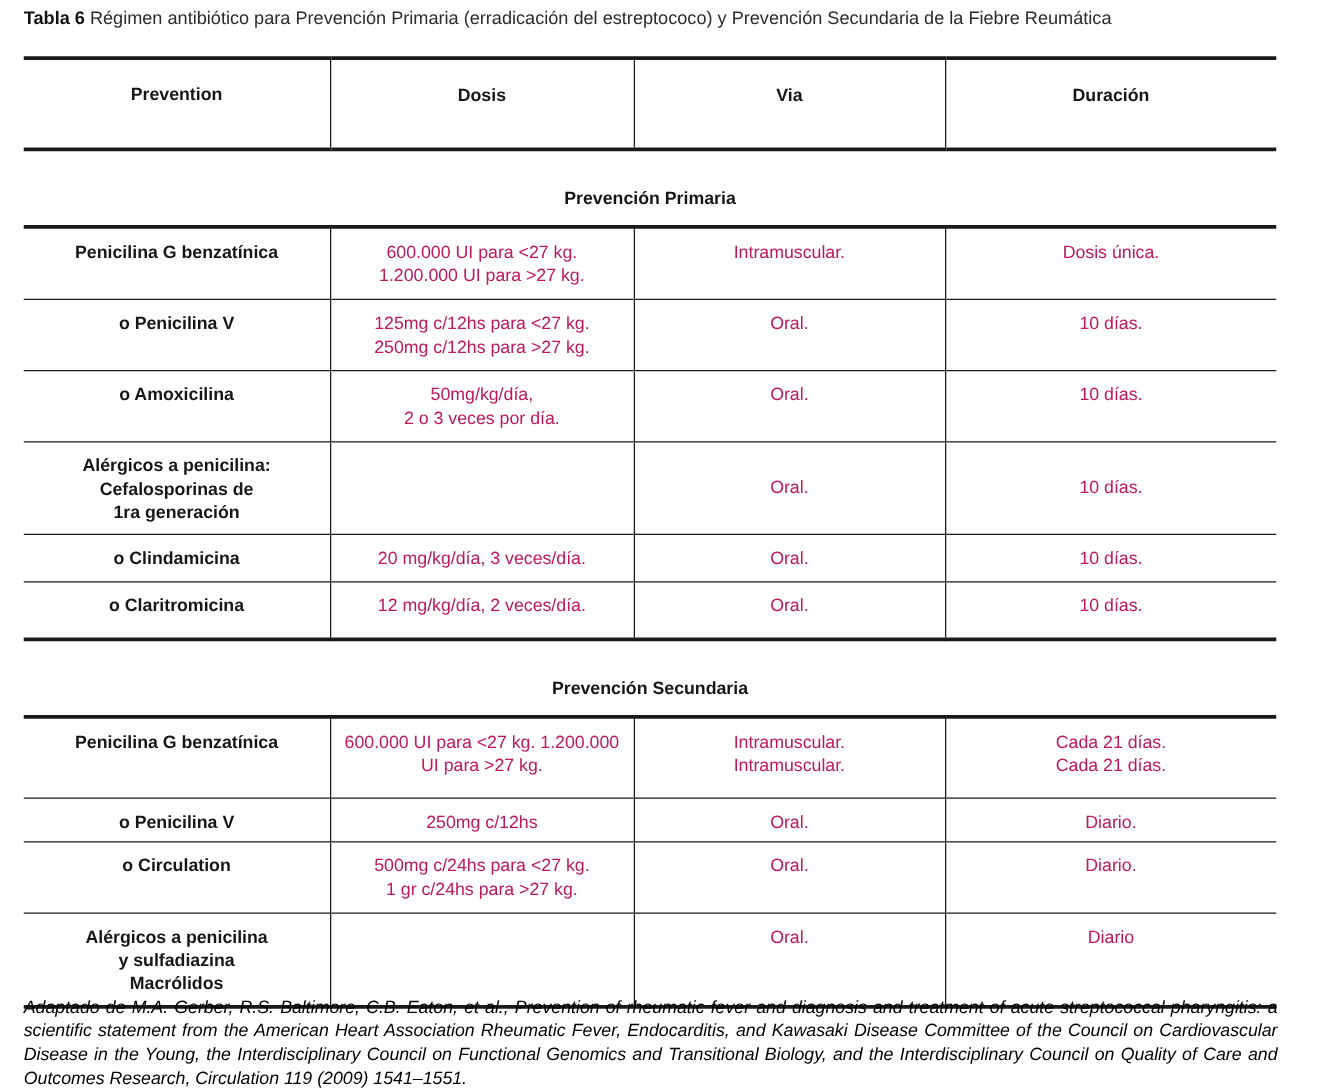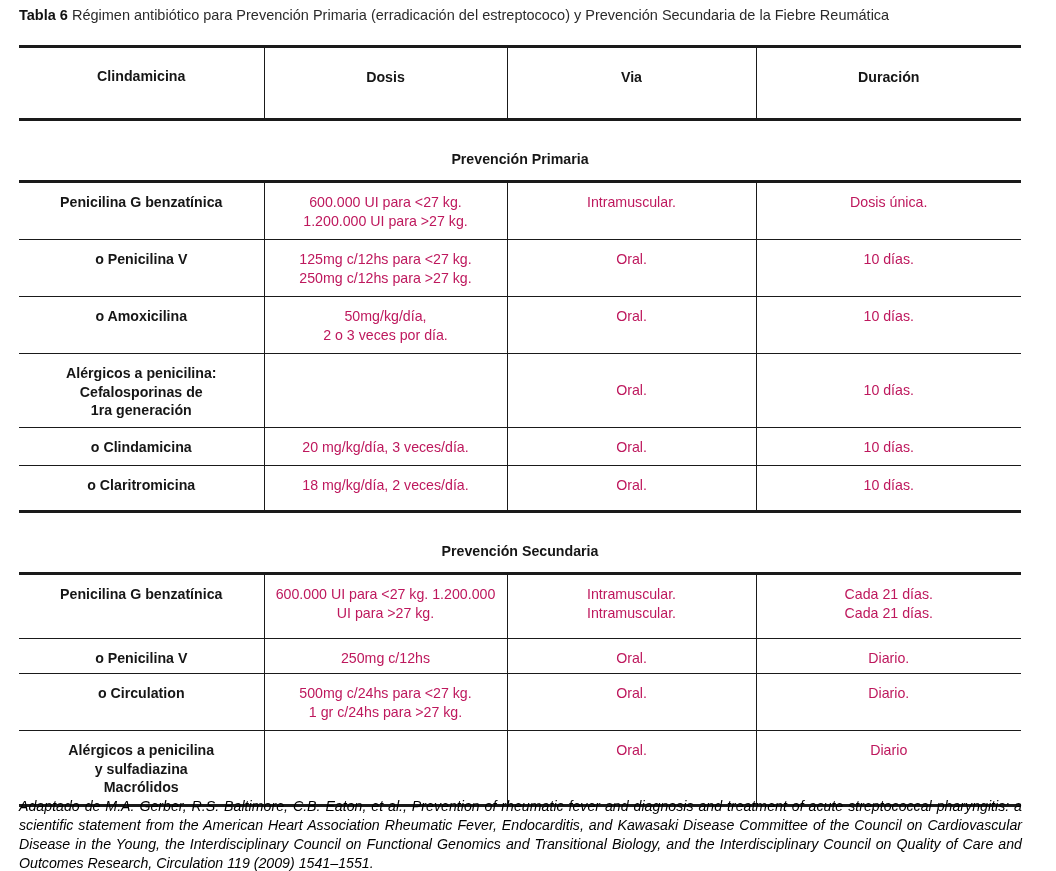--- a/index.html
+++ b/index.html
@@ -73,21 +73,21 @@
 
 <table class="rx">
   <colgroup>
       <col class="c1">
       <col class="c2">
       <col class="c3">
       <col class="c4">
     </colgroup>
   <thead>
     <tr>
-      <th class="lower">Clindamicina</th>
+      <th class="lower">Prevention</th>
       <th>Dosis</th>
       <th>Via</th>
       <th>Duración</th>
     </tr>
   </thead>
   <tbody id="tbody">
       <tr class="section">
         <td colspan="4">Prevención Primaria</td>
       </tr>
       <tr class="r-h56 first">
@@ -163,21 +163,21 @@
         </td>
         <td>
           <div>10 días.</div>
         </td>
       </tr>
       <tr class="r-h44">
         <td class="drug">
           <div>o Claritromicina</div>
         </td>
         <td>
-          <div>18 mg/kg/día, 2 veces/día.</div>
+          <div>12 mg/kg/día, 2 veces/día.</div>
         </td>
         <td>
           <div>Oral.</div>
         </td>
         <td>
           <div>10 días.</div>
         </td>
       </tr>
       <tr class="section sec2">
         <td colspan="4">Prevención Secundaria</td>

